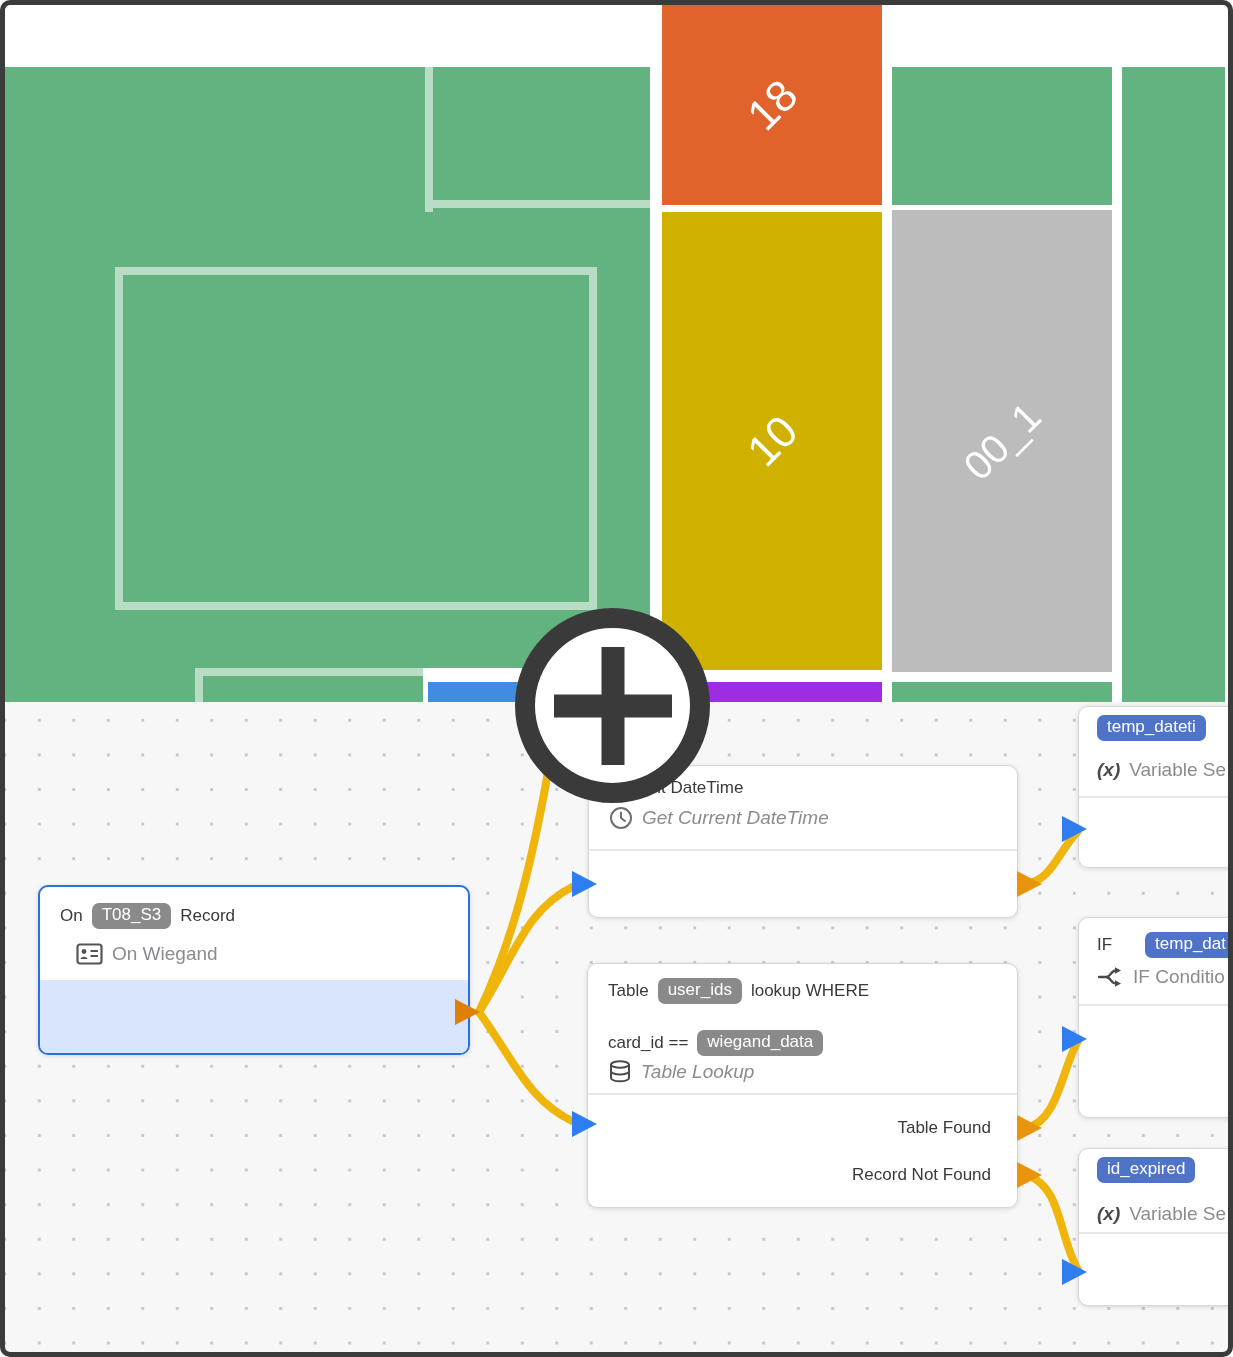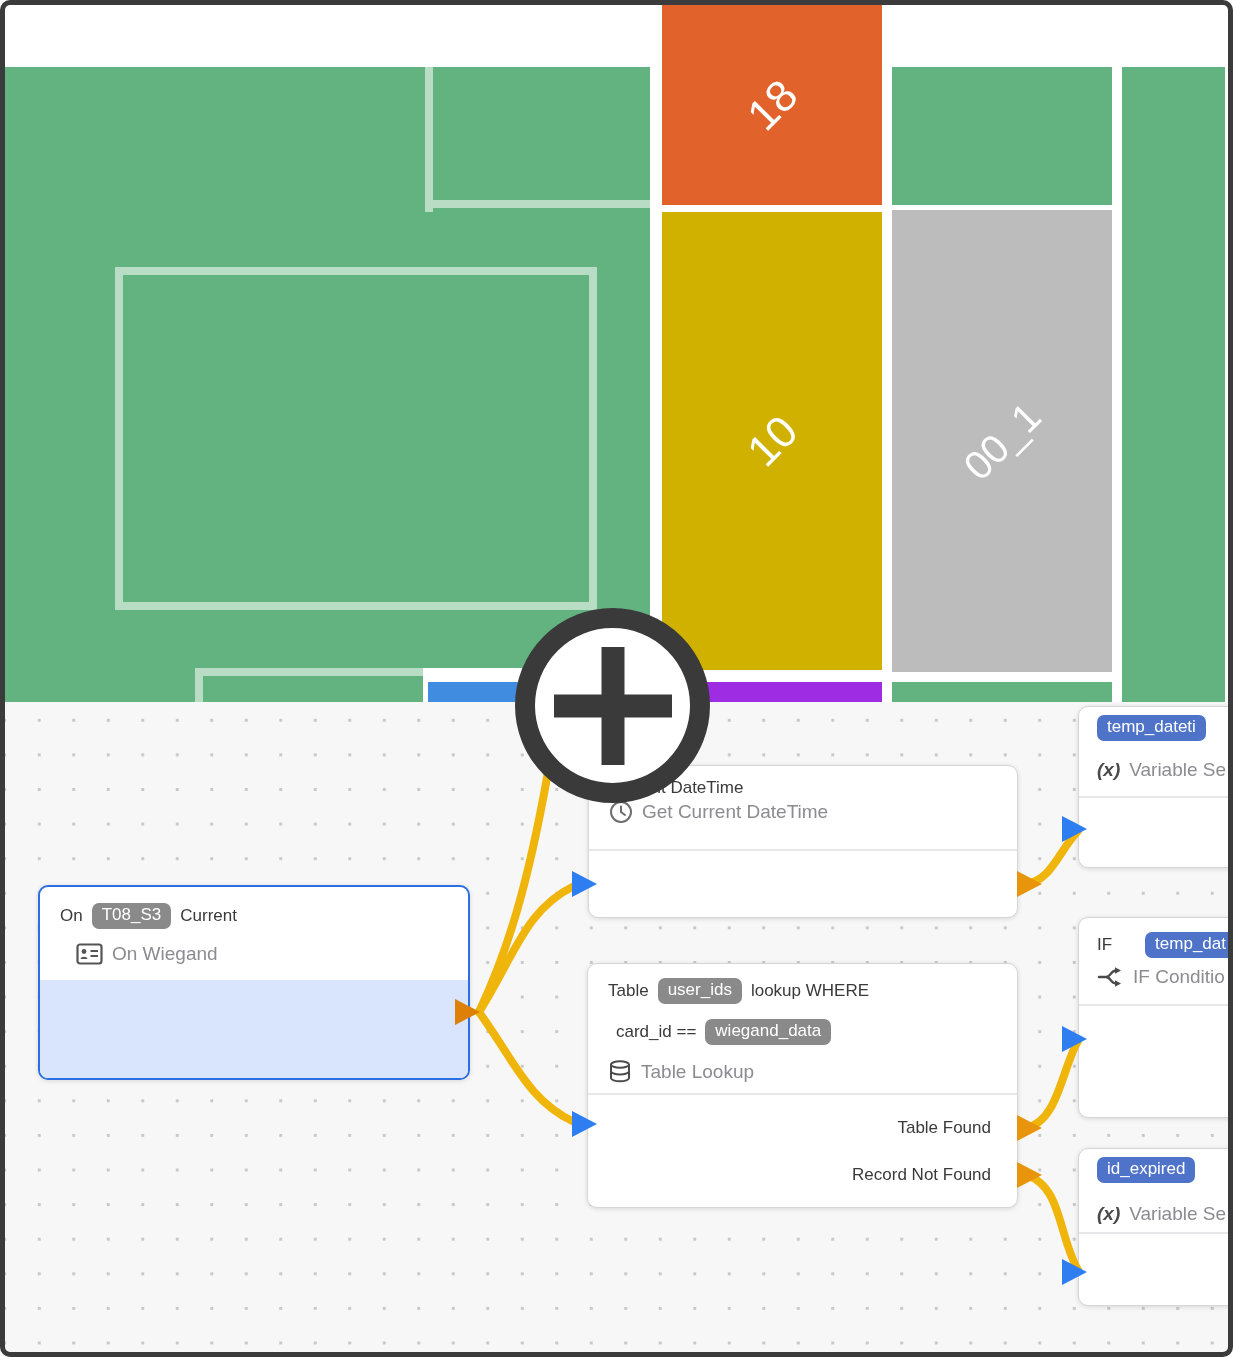--- a/index.html
+++ b/index.html
@@ -86,64 +86,64 @@
     </div>
     <div class="abs tm-label" style="left:887px;top:205px;width:220px;height:462px;background:var(--gray);font-size:40px;">
       <span>00_1</span>
     </div>
     <div class="abs" style="left:657px;top:677px;width:220px;height:25px;background:var(--purple);"></div>
     <div class="abs" style="left:423px;top:677px;width:94px;height:25px;background:var(--blue-strip);"></div>
   </div>
 
   <div id="canvas" class="abs">
 
-    <div id="node-wiegand" class="node" style="left:33px;top:183px;width:432px;height:195px;">
+    <div id="node-wiegand" class="node" style="left:33px;top:183px;width:432px;height:170px;">
       <div class="lower"></div>
       <div class="title" style="left:20px;top:16px;">
         <span>On</span>
         <span class="chip">T08_S3</span>
-        <span>Current</span>
+        <span>Record</span>
       </div>
       <div class="subtitle" style="left:20px;top:56px;padding-left:16px;">
         <svg width="27" height="22" viewBox="0 0 27 22">
           <rect x="1.5" y="1.5" width="24" height="19" rx="2.5" fill="none" stroke="#555" stroke-width="2.2"></rect>
           <circle cx="8" cy="8.5" r="2.4" fill="#555"></circle>
           <path d="M4.5 16 C5 13 11 13 11.5 16" fill="#555"></path>
           <line x1="14.5" y1="8" x2="22" y2="8" stroke="#555" stroke-width="2"></line>
           <line x1="14.5" y1="13" x2="22" y2="13" stroke="#555" stroke-width="2"></line>
         </svg>
         <span>On Wiegand</span>
       </div>
     </div>
 
     <div class="node" style="left:583px;top:63px;width:430px;height:153px;">
       <div class="title" style="left:20px;top:12px;">
         <span>Current DateTime</span>
       </div>
-      <div class="subtitle" style="left:20px;top:34px;">
+      <div class="subtitle" style="left:20px;top:40px;font-style:italic;">
         <svg width="24" height="24" viewBox="0 0 24 24">
           <circle cx="12" cy="12" r="10" fill="none" stroke="#6e6e6e" stroke-width="2"></circle>
           <path d="M12 6.5 V12 L16 15" fill="none" stroke="#6e6e6e" stroke-width="2" stroke-linecap="round"></path>
         </svg>
         <span>Get Current DateTime</span>
       </div>
       <div class="divider" style="top:83px;"></div>
     </div>
 
     <div class="node" style="left:582px;top:261px;width:431px;height:245px;padding-left:48px;">
       <div class="title" style="left:20px;top:14px;">
         <span>Table</span>
         <span class="chip">user_ids</span>
         <span>lookup WHERE</span>
       </div>
-      <div class="title" style="left:20px;top:55px;margin-left:8px;">
+      <div class="title" style="left:20px;top:66px;">
         <span>card_id ==</span>
         <span class="chip">wiegand_data</span>
       </div>
-      <div class="subtitle" style="left:20px;top:96px;">
+      <div class="subtitle" style="left:20px;top:96px;font-style:italic;">
         <svg width="24" height="23" viewBox="0 0 24 23">
           <ellipse cx="12" cy="4.5" rx="9" ry="3.2" fill="none" stroke="#4a4a4a" stroke-width="2"></ellipse>
           <path d="M3 4.5 V18 C3 19.8 7 21.3 12 21.3 C17 21.3 21 19.8 21 18 V4.5" fill="none" stroke="#4a4a4a" stroke-width="2"></path>
           <path d="M3 11.2 C3 13 7 14.5 12 14.5 C17 14.5 21 13 21 11.2" fill="none" stroke="#4a4a4a" stroke-width="2"></path>
         </svg>
         <span>Table Lookup</span>
       </div>
       <div class="divider" style="top:129px;"></div>
       <div class="outlabel" style="top:154px;">Table Found</div>
       <div class="outlabel" style="top:201px;">Record Not Found</div>

